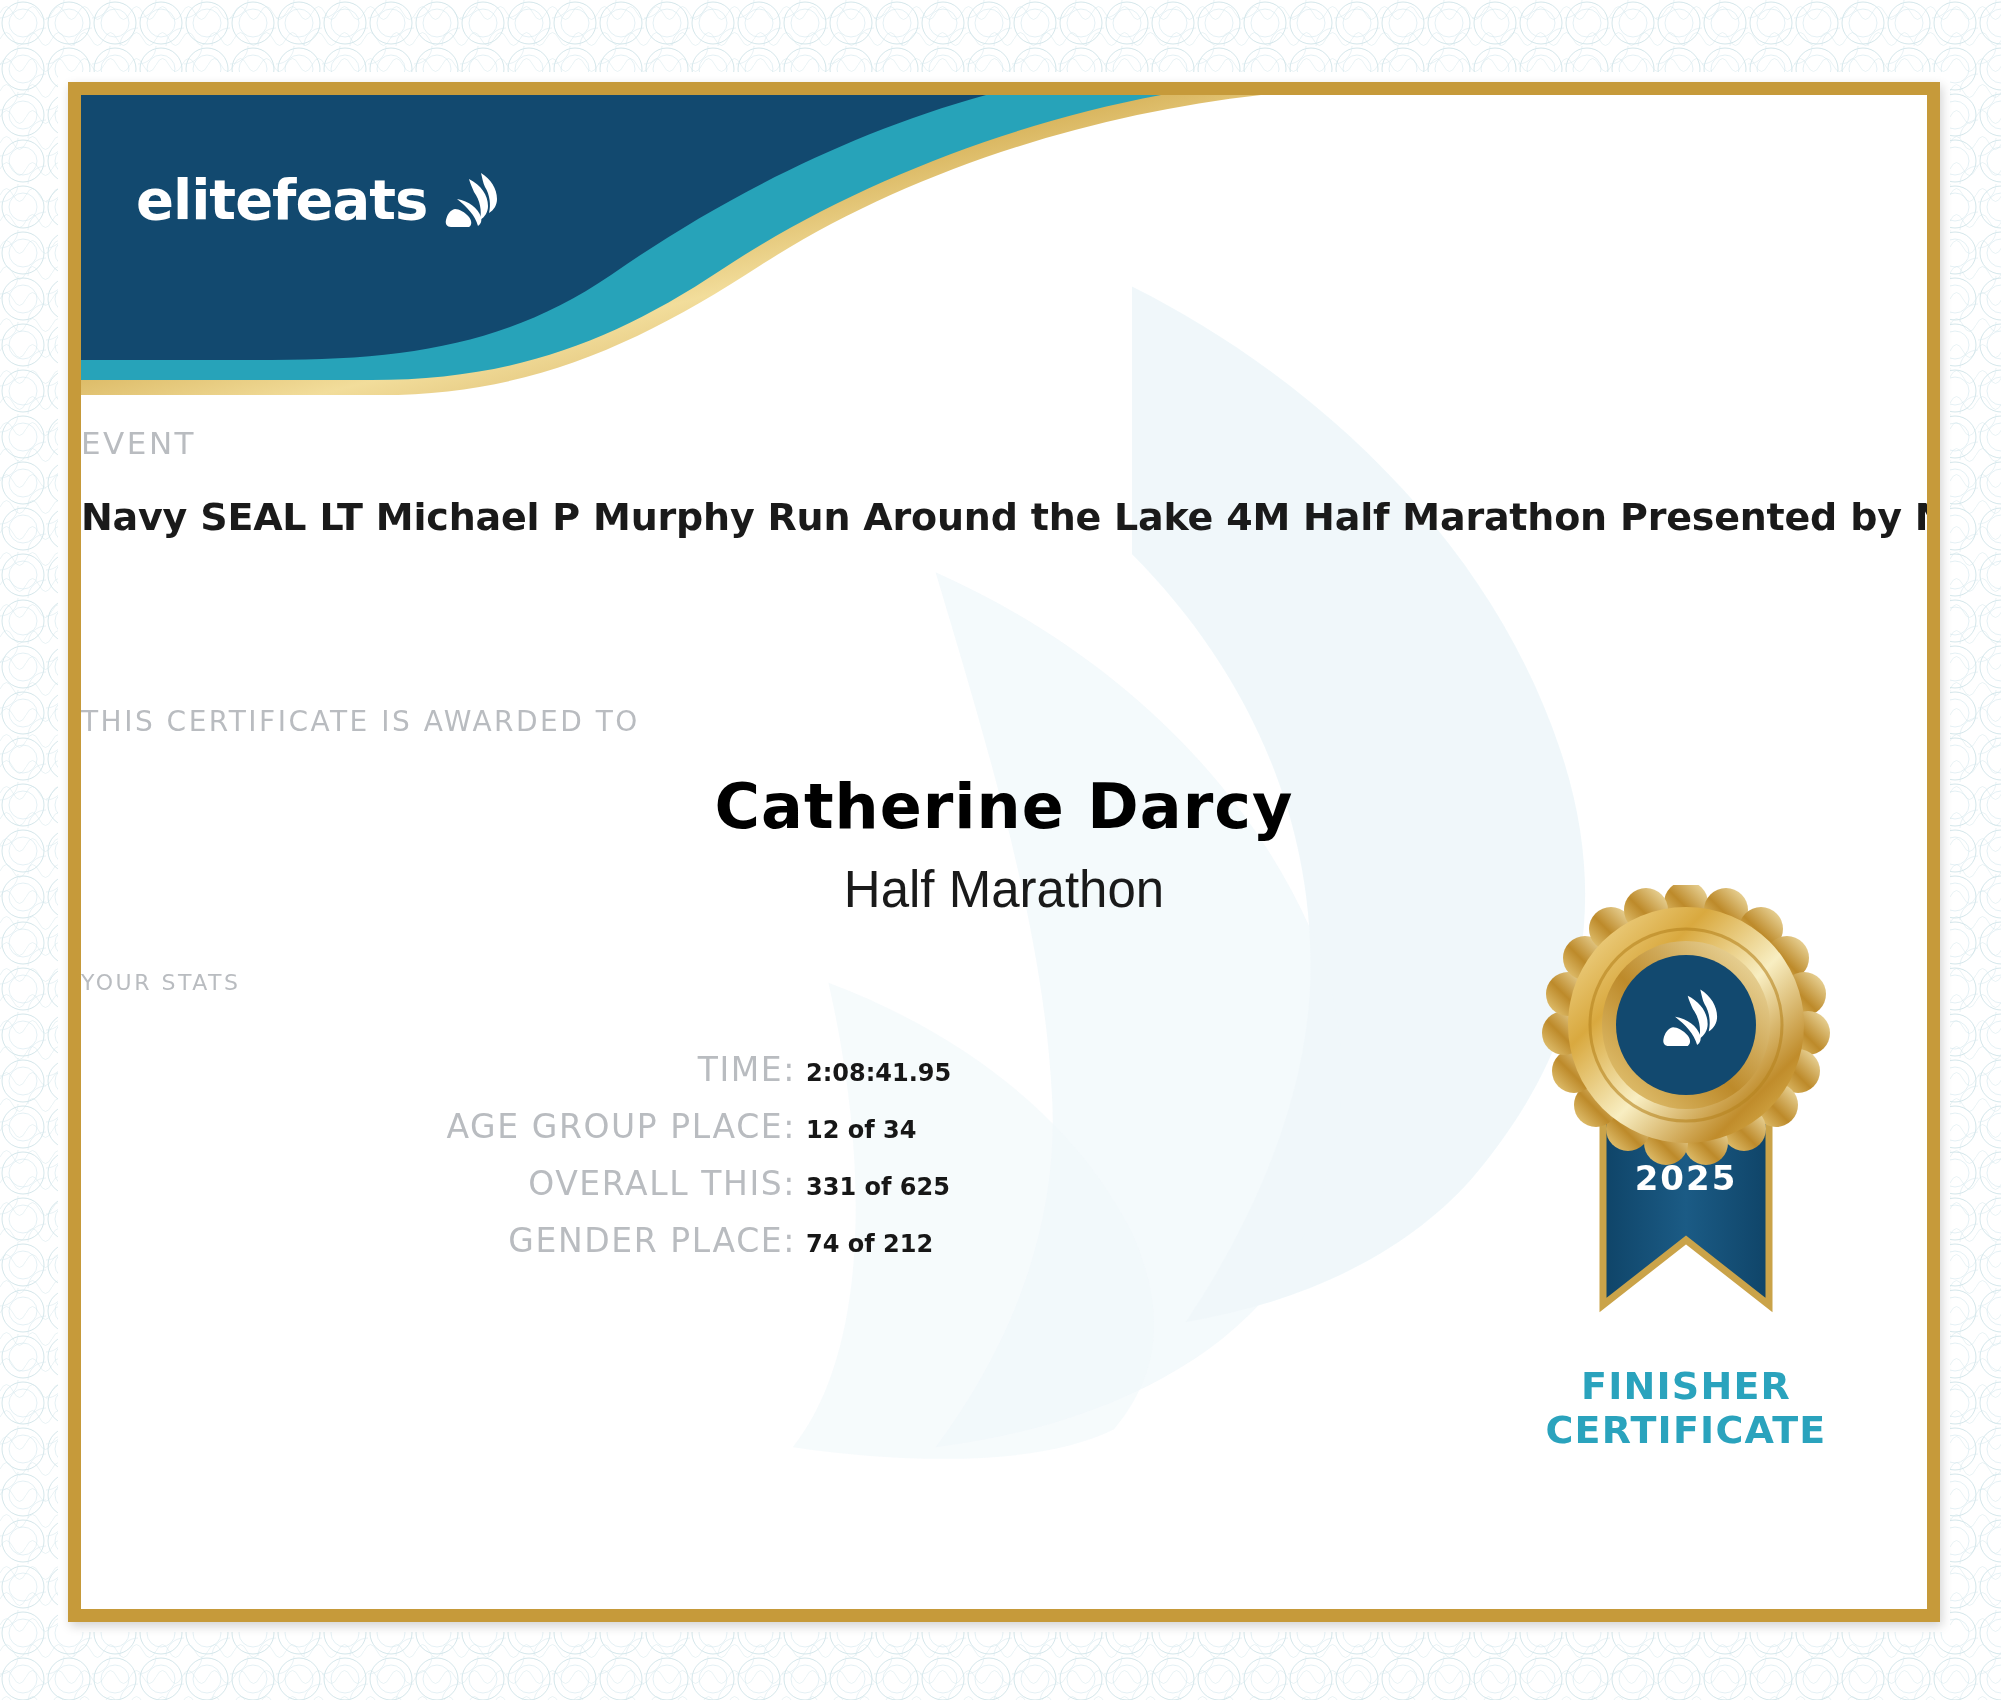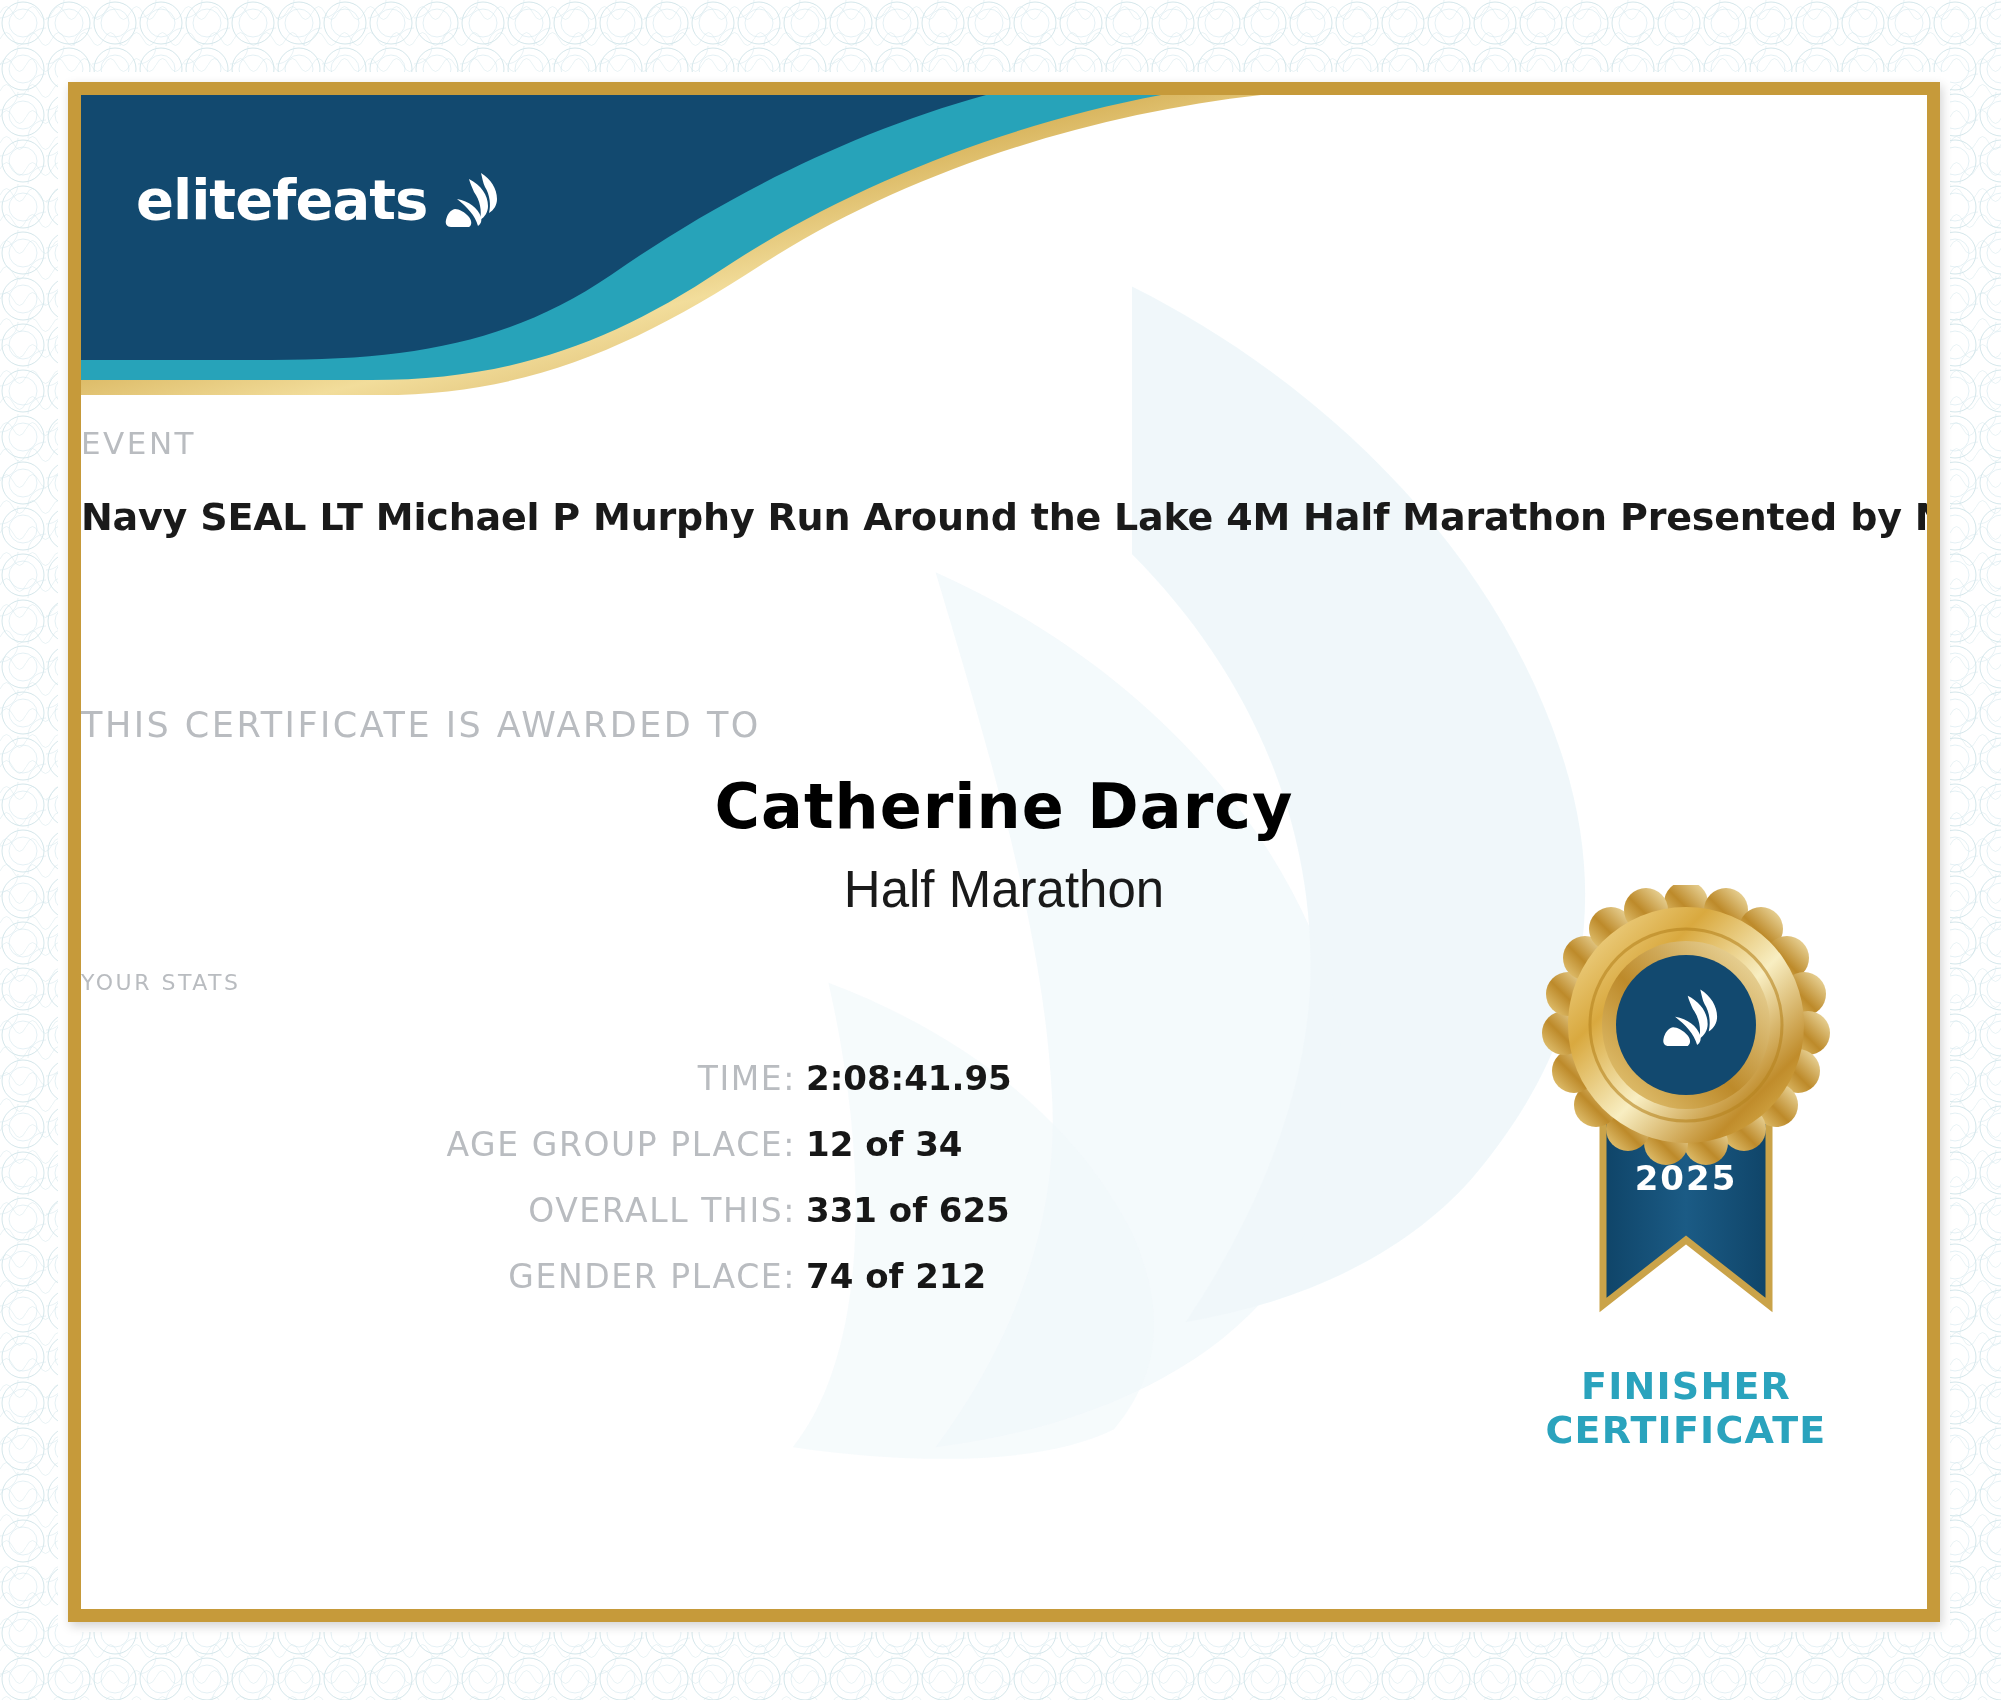--- a/index.html
+++ b/index.html
@@ -108,21 +108,21 @@
     font-family: "DejaVu Sans", sans-serif;
     font-size: 38px;
     font-weight: 700;
     letter-spacing: -0.2px;
     white-space: nowrap;
   }
   .awarded-label {
     position: absolute;
     left: 0; right: 16px;
     top: 610px;
-    font-size: 35px;
+    font-size: 28px;
   }
   .recipient-name {
     position: absolute;
     left: 0; right: 0;
     top: 675px;
     text-align: center;
     color: #000000;
     font-family: "DejaVu Sans", sans-serif;
     font-size: 62px;
     font-weight: 700;
@@ -163,21 +163,21 @@
     font-size: 33px;
     letter-spacing: 1.6px;
     text-align: right;
     width: 700px;
     padding-right: 10px;
     font-weight: 500;
   }
   .stat-val {
     color: #171717;
     font-family: "DejaVu Sans", sans-serif;
-    font-size: 34px;
+    font-size: 24px;
     font-weight: 700;
     text-align: left;
     width: 660px;
     margin-top: 8px;
   }
 
   
   .medal {
     position: absolute;
     left: 1450px;

